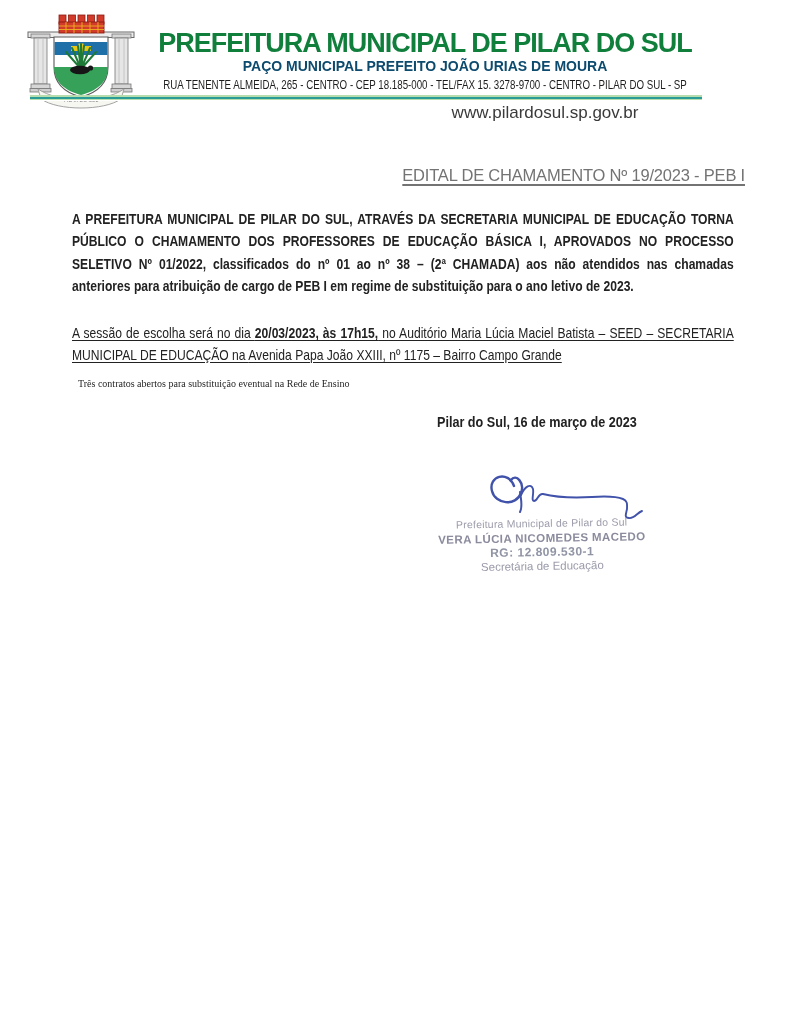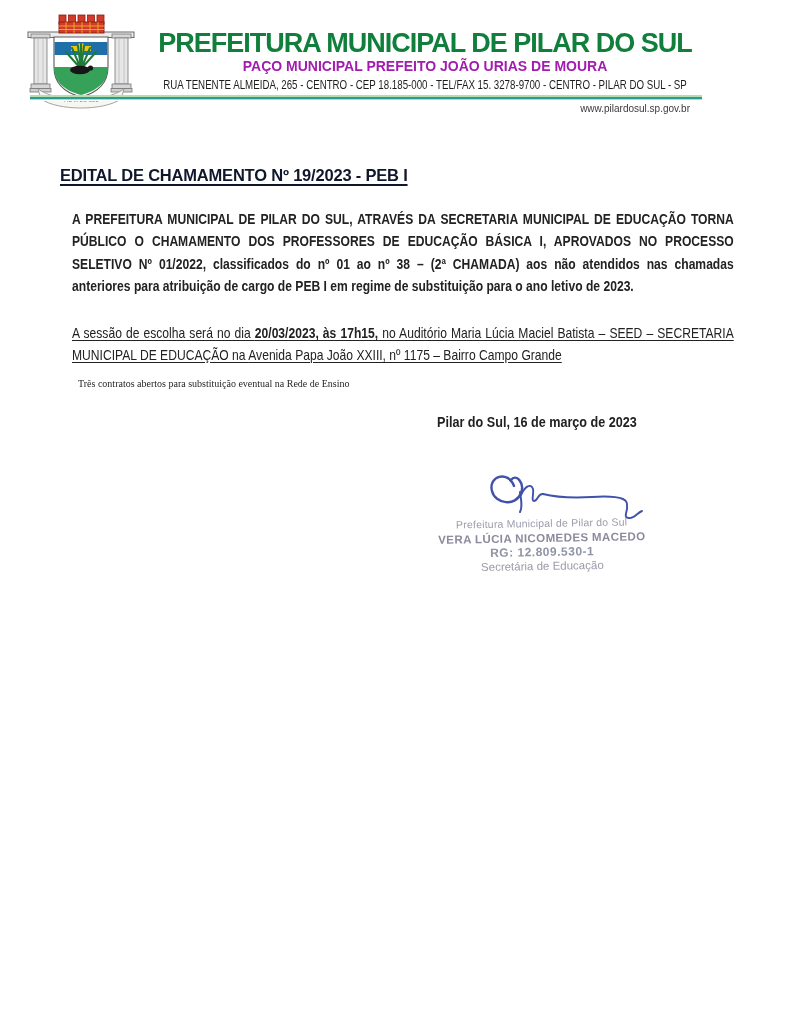--- a/index.html
+++ b/index.html
@@ -16,43 +16,43 @@
   .org-name{
     position:absolute;left:425px;top:28px;white-space:nowrap;
     transform:translateX(-50%);
     font-size:27px;font-weight:bold;letter-spacing:-1px;
     color:#107f3c;
   }
   .building-name{
     position:absolute;left:425px;top:58px;white-space:nowrap;
     transform:translateX(-50%);
     font-size:14px;font-weight:bold;
-    color:#a21caf;
+    color:#0c4a6e;
   }
   .address-line{
     position:absolute;left:425px;top:77px;white-space:nowrap;
     transform:translateX(-50%) scaleX(0.72);
     font-size:13.5px;color:#1d1d1d;
   }
   .stripe{
     position:absolute;left:30px;top:95px;width:672px;height:6px;
     background:linear-gradient(to bottom,
       #b7dcae 0px,#b7dcae 1.5px,
       #2a9c96 1.5px,#2a9c96 4.2px,
       #b7dcae 4.2px,#b7dcae 5.2px,
       #ffffff 5.2px);
   }
   .website{
     position:absolute;left:400px;top:103px;width:290px;
-    text-align:right;font-size:10px;color:#3a3a3a;
+    text-align:center;font-size:17px;color:#3a3a3a;
   }
   
   .doc-title{
     position:absolute;left:60px;top:166px;width:685px;margin:0;
-    text-align:left;font-size:16.5px;font-weight:bold;color:#0f172a;
+    text-align:right;font-size:16.5px;font-weight:normal;color:#737373;
     text-decoration:underline;text-decoration-thickness:2px;text-underline-offset:3px;
     letter-spacing:-0.2px;
   }
   .p1{
     position:absolute;left:72px;top:208px;width:820px;margin:0;
     transform:scaleX(0.807);transform-origin:left top;
     font-size:15px;font-weight:bold;line-height:22.4px;
     text-align:justify;color:#222222;
   }
   .p2{

